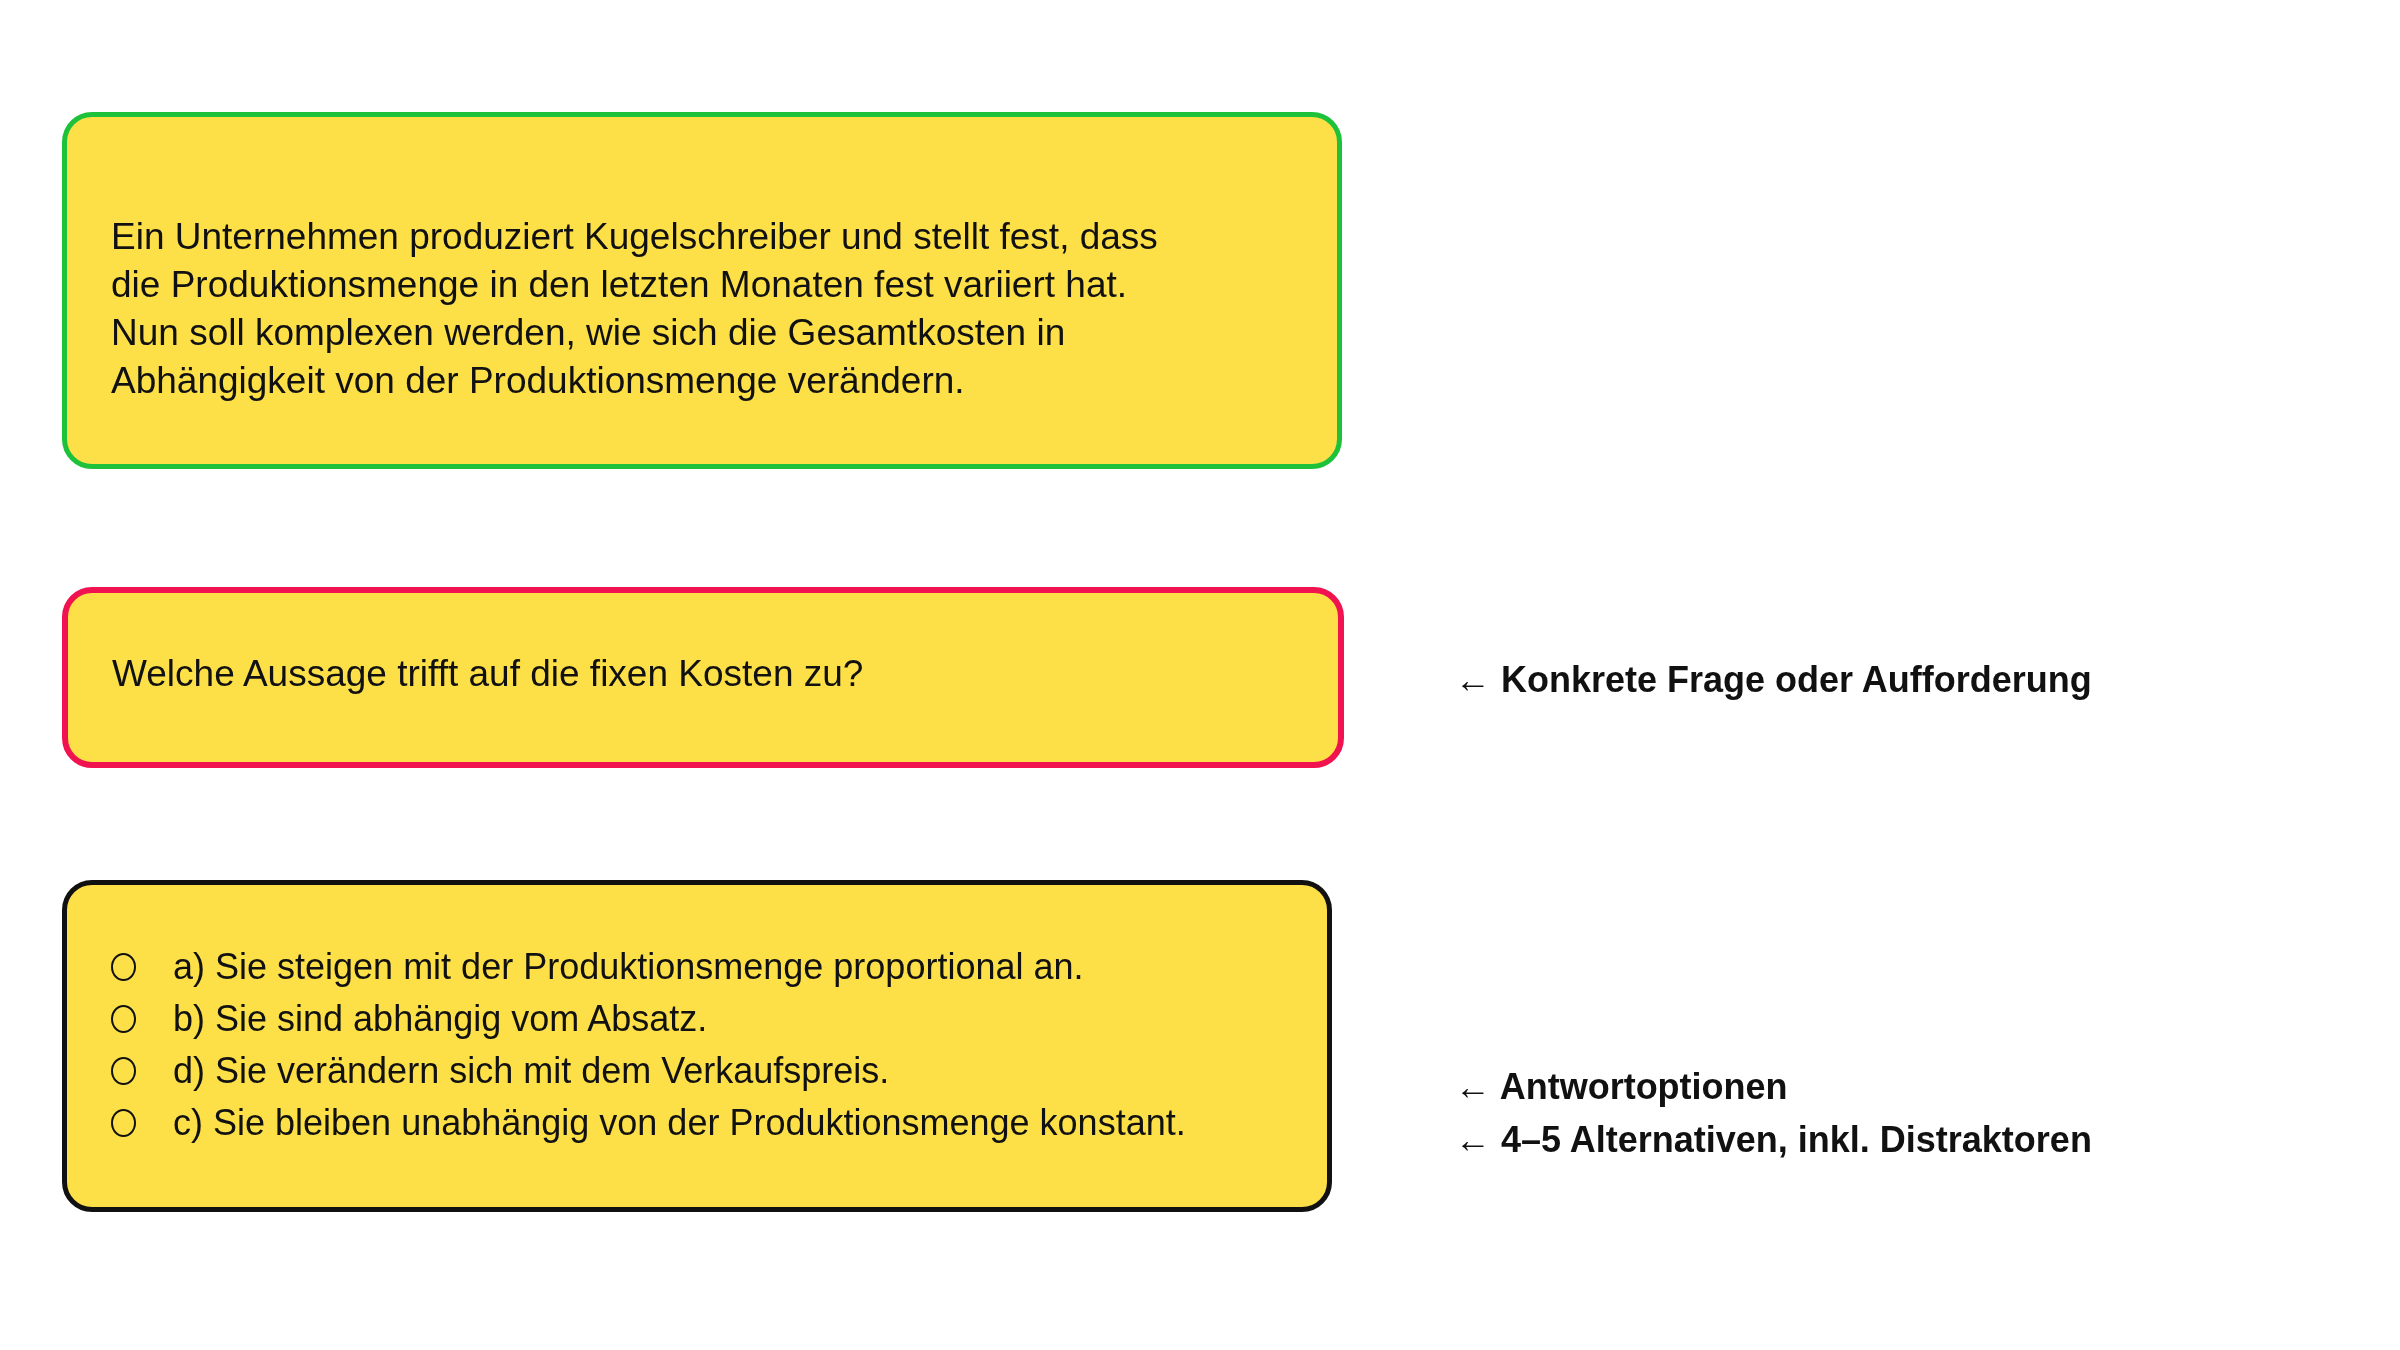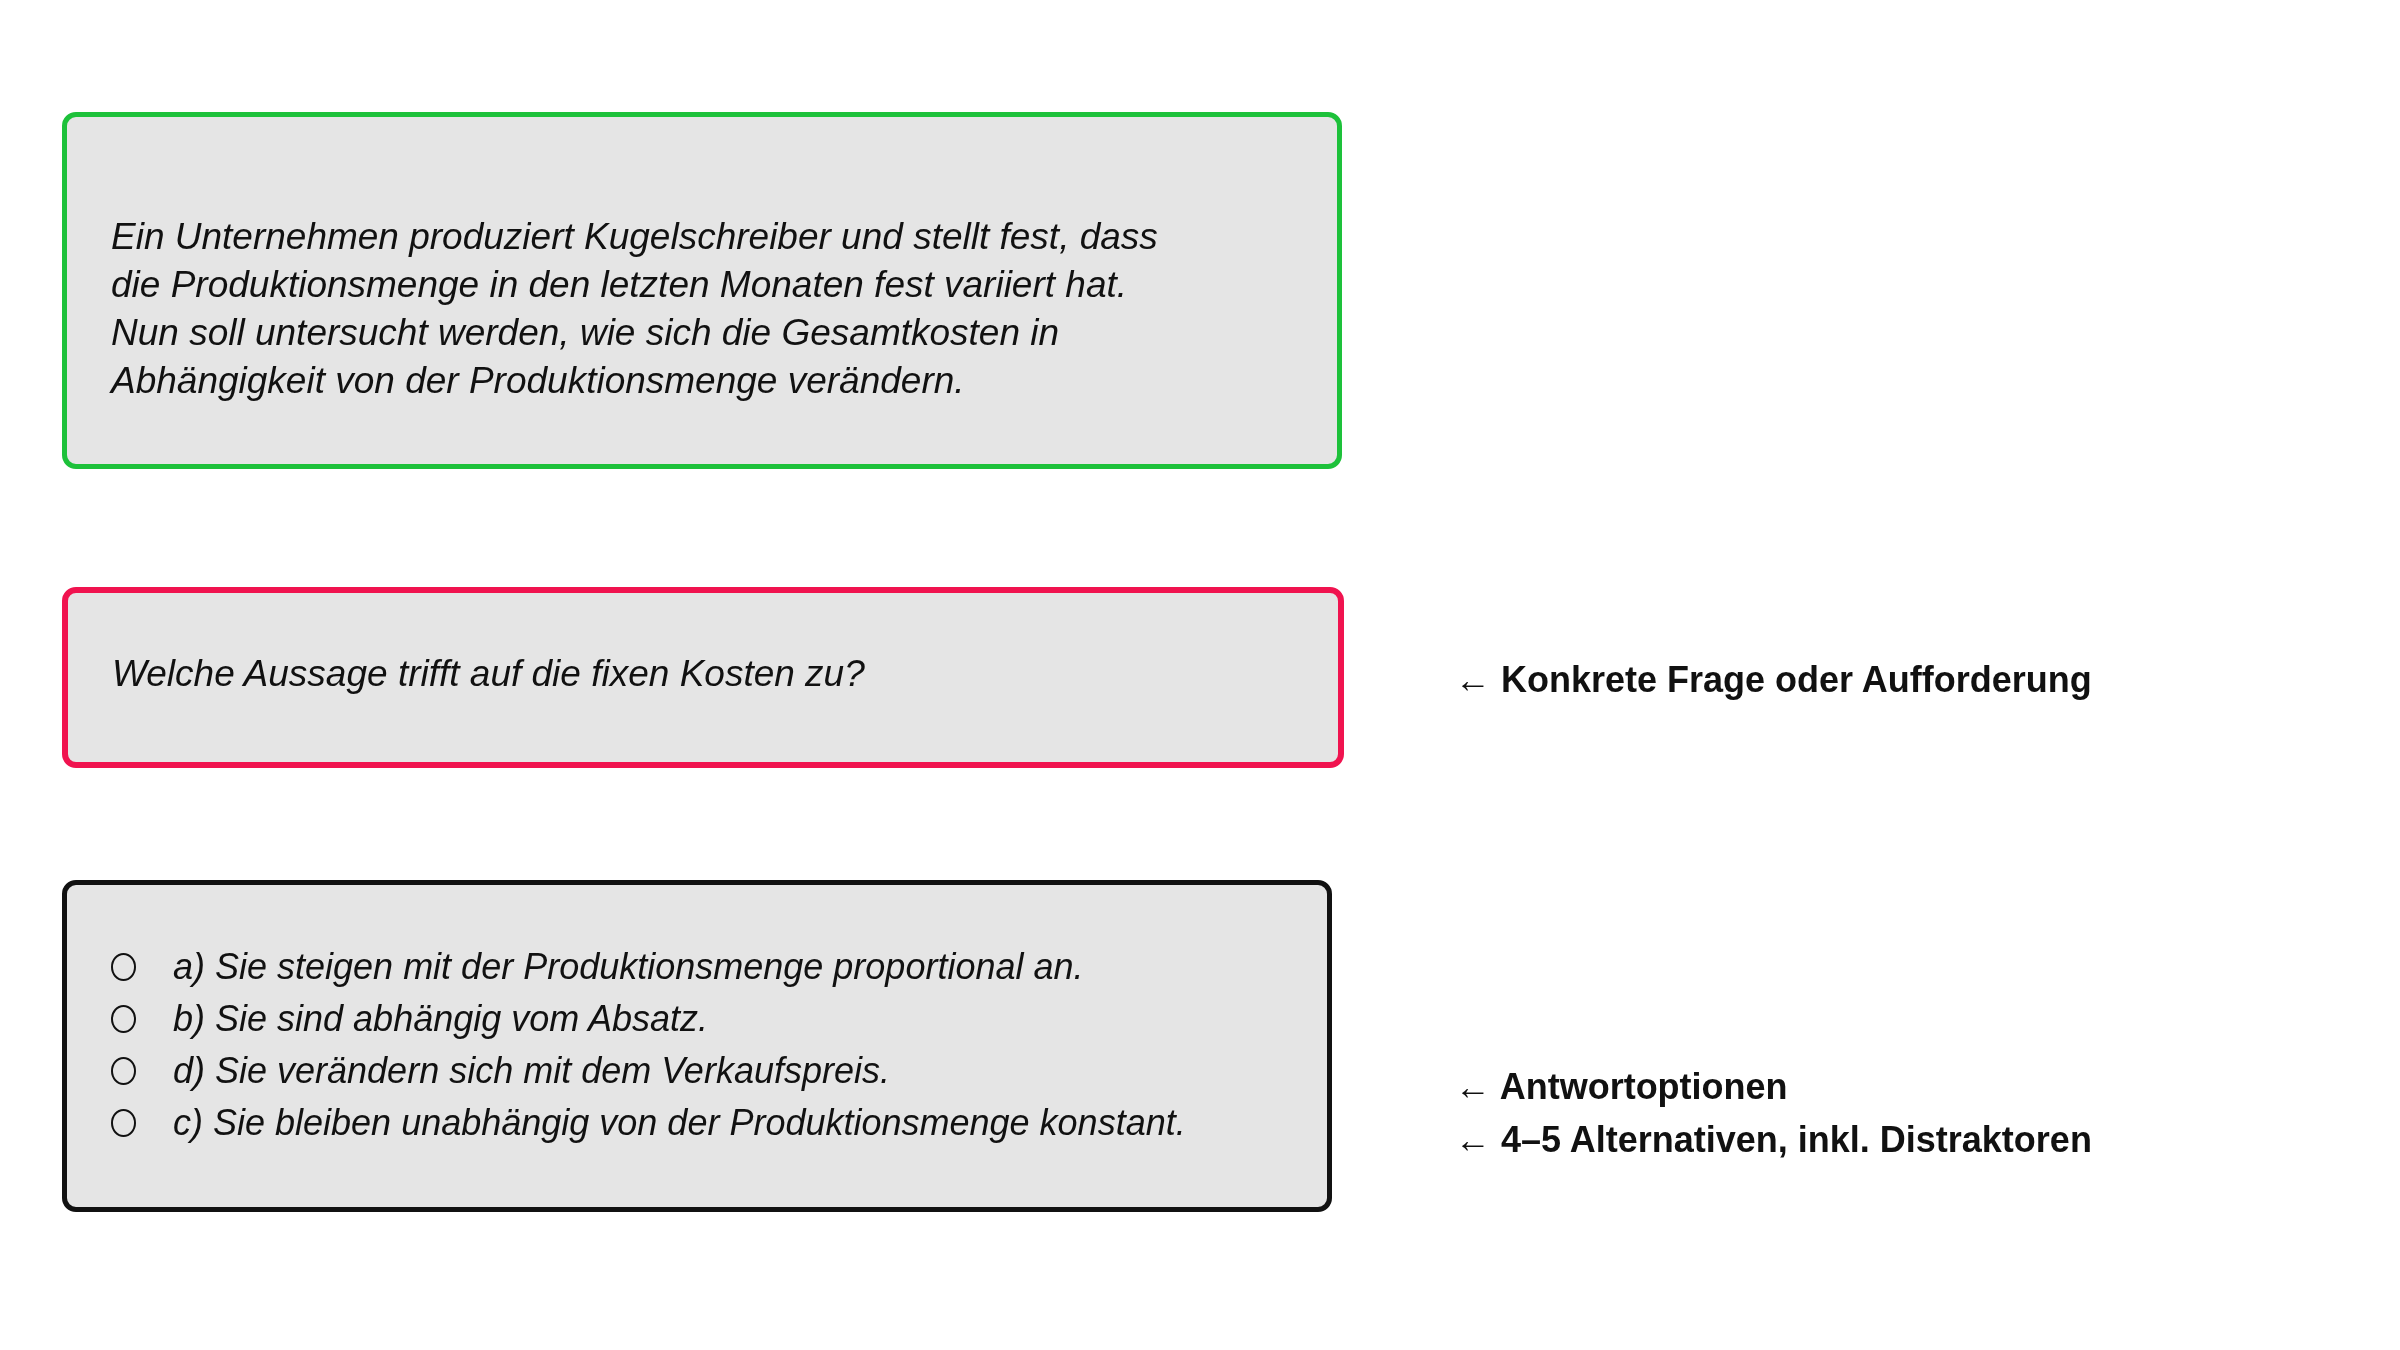--- a/index.html
+++ b/index.html
@@ -11,23 +11,22 @@
     position: relative;
     width: 2400px;
     height: 1350px;
     font-family: "Liberation Sans", sans-serif;
     color: #111111;
     overflow: hidden;
   }
   .box {
     position: absolute;
     box-sizing: border-box;
-    background: #e5e5e5;
-    border-radius: 14px;
-    font-style: italic;
+    background: #fde047;
+    border-radius: 30px;
   }
   #intro-box {
     left: 62px; top: 112px;
     width: 1280px; height: 357px;
     border: 5px solid #1DC13A;
     padding: 96px 50px 0 44px;
   }
   #intro-box .line {
     font-size: 37px;
     line-height: 48px;
@@ -81,21 +80,21 @@
   #note-intro   { top: 246px; }
   #note-question{ top: 653px; }
   #note-options { top: 1060px; }
 </style>
 </head>
 <body>
 
 <div class="box" id="intro-box">
   <div class="line">Ein Unternehmen produziert Kugelschreiber und stellt fest, dass</div>
   <div class="line">die Produktionsmenge in den letzten Monaten fest variiert hat.</div>
-  <div class="line">Nun soll untersucht werden, wie sich die Gesamtkosten in</div>
+  <div class="line">Nun soll komplexen werden, wie sich die Gesamtkosten in</div>
   <div class="line">Abhängigkeit von der Produktionsmenge verändern.</div>
 </div>
 
 <div class="box" id="question-box">
   <div class="line">Welche Aussage trifft auf die fixen Kosten zu?</div>
 </div>
 
 <div class="box" id="options-box">
   <div class="option-row">
     <span class="radio"></span>

